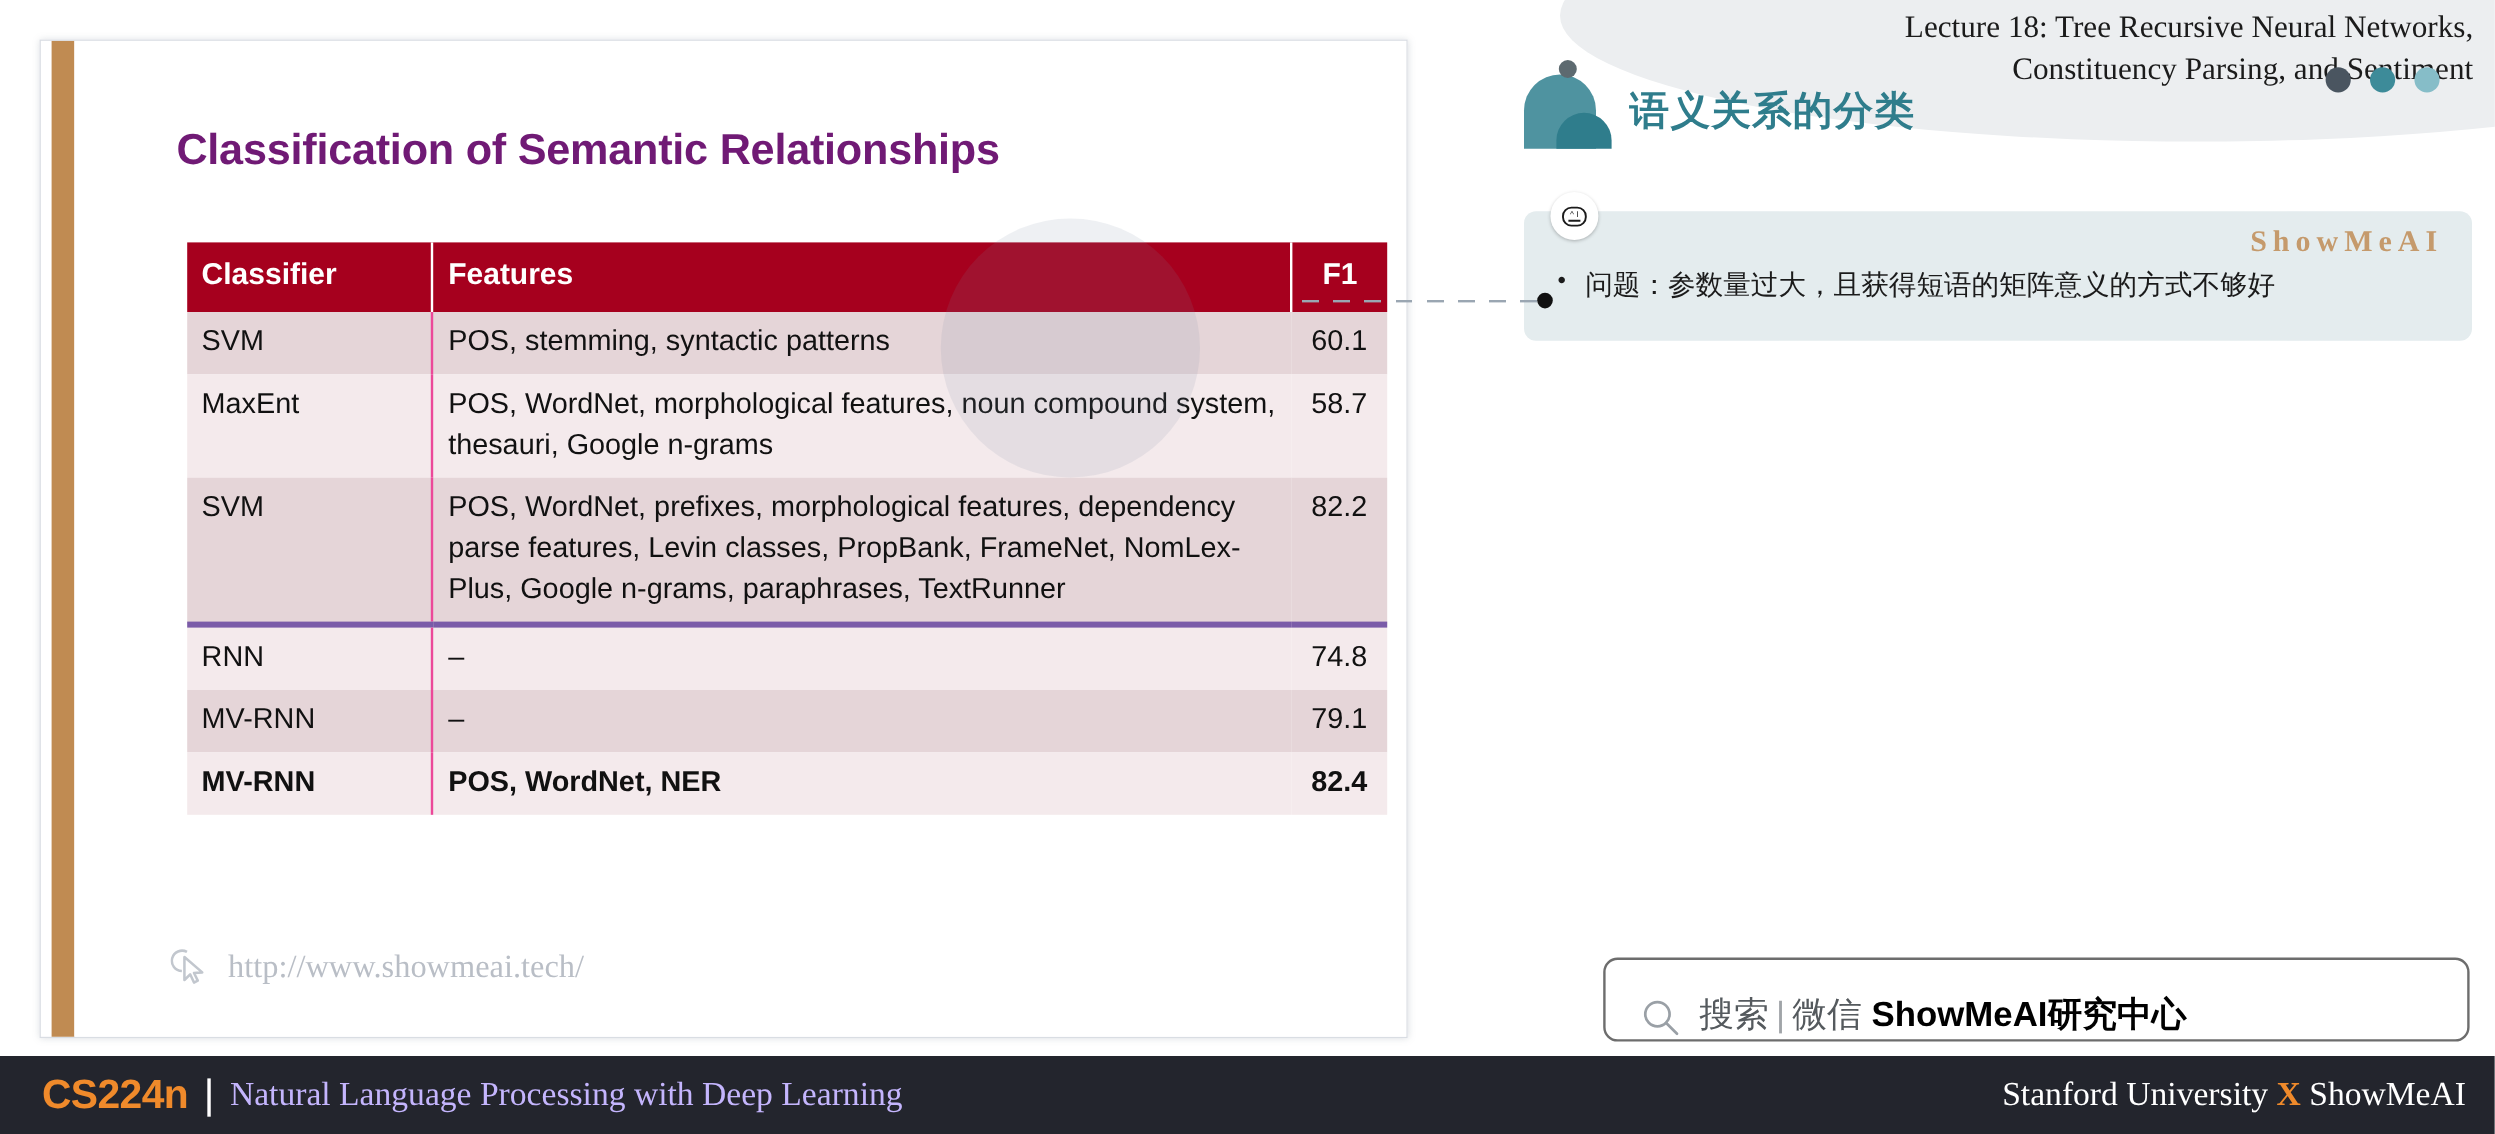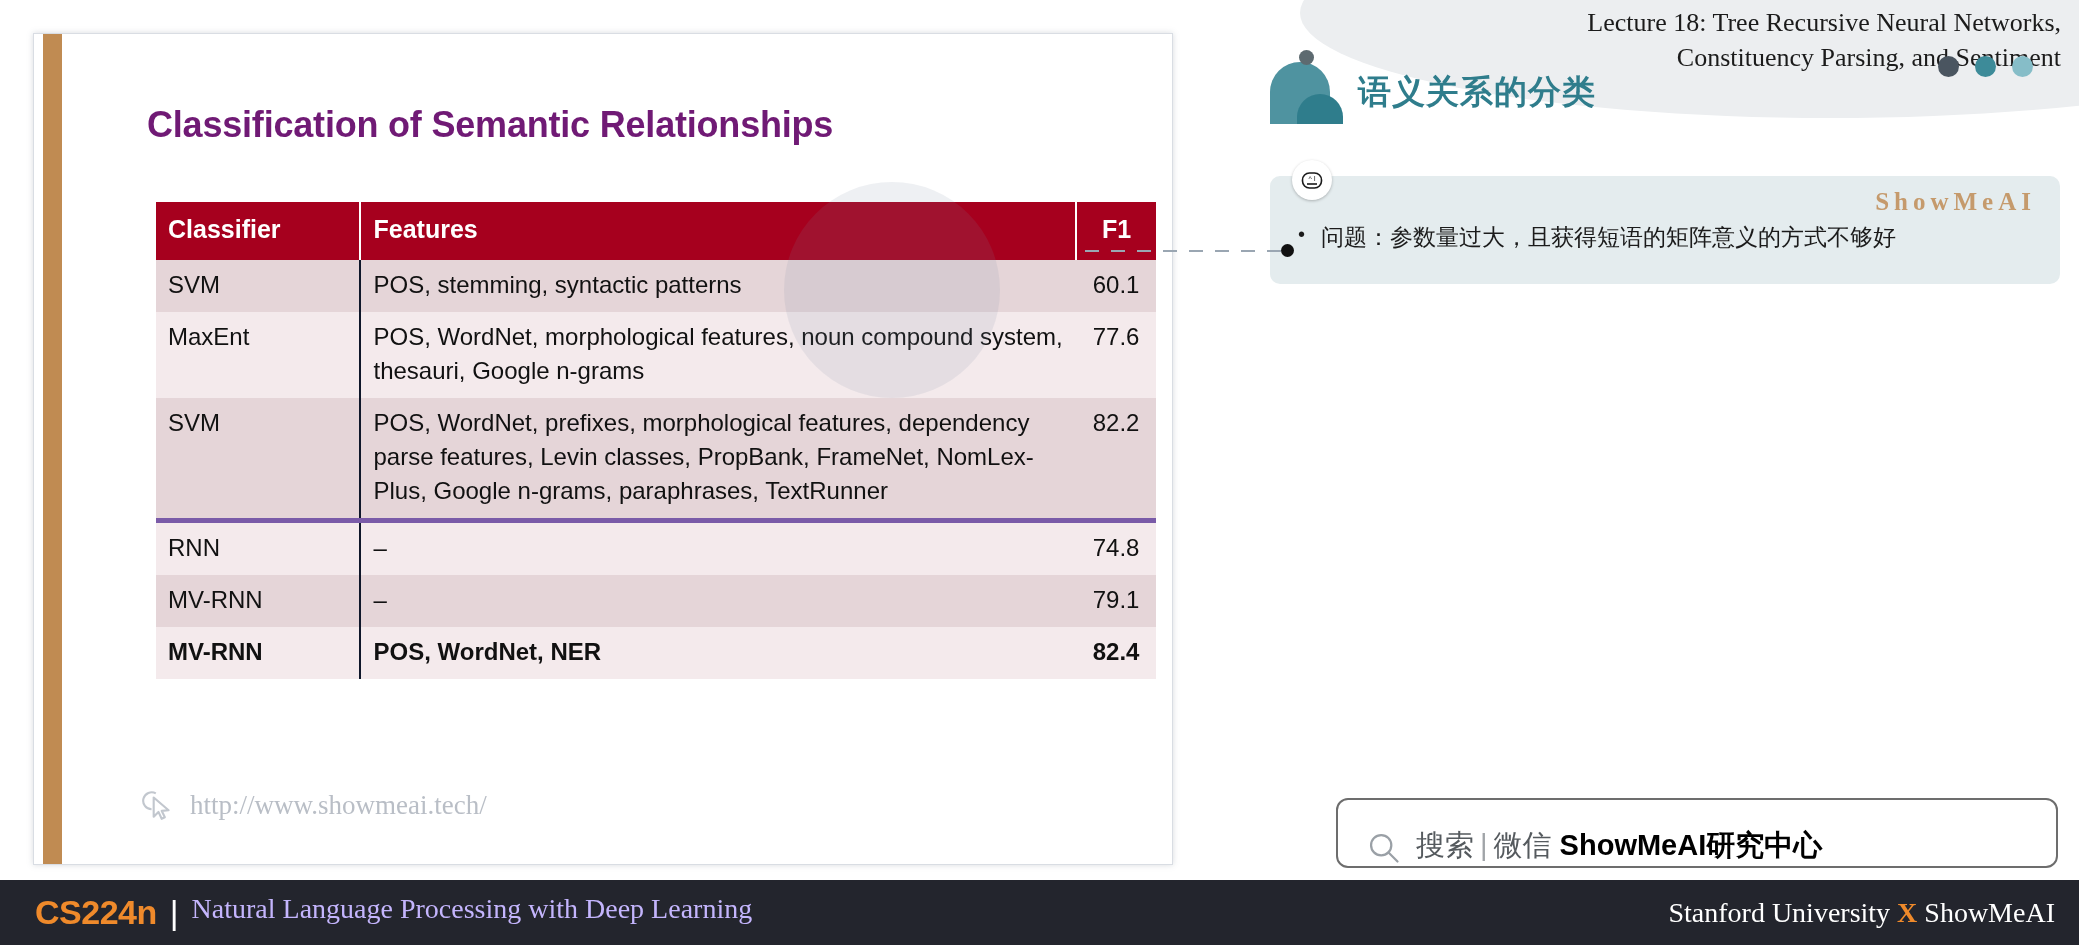--- a/index.html
+++ b/index.html
@@ -99,21 +99,21 @@
     padding-top: 10px;
     padding-bottom: 12px;
     border-right: 2px solid #ffffff;
     margin-left: 26px;
   }
   .tbl th.col-f1 { text-align: center; border-right: none; }
   .col-classifier { width: 200px; }
   .col-features   { width: 700px; }
   .col-f1         { width: 78px; }
 
-  .tbl td.c-cls { border-right: 2px solid #0f172a; white-space: nowrap; }
+  .tbl td.c-cls { border-right: 2px solid #ec4899; white-space: nowrap; }
   .tbl td.c-f1  { text-align: center; white-space: nowrap; }
 
   tr.band-a td { background: #e5d5d8; }
   tr.band-b td { background: #f4eaec; }
   tr.sep-top td { border-top: 5px solid #7a5ba8; }
   tr.bold-row td { font-weight: bold; }
 
   .ftr-cell { white-space: pre-line; margin-top: 11px; }
 
   
@@ -307,21 +307,21 @@
     position: absolute;
     left: 0;
     bottom: 0;
     width: 2079px;
     height: 65px;
     background: #23252d;
     display: flex;
     align-items: center;
     z-index: 10;
   }
-  .f-left { position: absolute; left: 35px; display: flex; align-items: flex-start; gap: 0; }
+  .f-left { position: absolute; left: 35px; display: flex; align-items: center; gap: 0; }
   .f-course { font-size: 34px; font-weight: bold; color: #ef8a2b; letter-spacing: -0.5px; }
   .f-bar { color: #ffffff; font-size: 34px; margin: 0 13px; font-weight: 300; }
   .f-sub { font-size: 28px; color: #c4b5fd; font-family: Liberation Serif, serif; }
   .f-right {
     position: absolute; right: 24px;
     font-size: 28px; color: #ffffff;
     font-family: "Liberation Serif", serif;
     white-space: nowrap;
   }
   .f-x { color: #ef8a2b; font-weight: bold; }
@@ -354,21 +354,21 @@
         </thead>
         <tbody>
           <tr class="band-a">
             <td class="c-cls">SVM</td>
             <td class="ftr-cell">POS, stemming, syntactic patterns</td>
             <td class="c-f1">60.1</td>
           </tr>
           <tr class="band-b">
             <td class="c-cls">MaxEnt</td>
             <td class="ftr-cell">POS, WordNet, morphological features, noun compound system, thesauri, Google n-grams</td>
-            <td class="c-f1">77.6</td>
+            <td class="c-f1">58.7</td>
           </tr>
           <tr class="band-a">
             <td class="c-cls">SVM</td>
             <td class="ftr-cell">POS, WordNet, prefixes, morphological features, dependency parse features, Levin classes, PropBank, FrameNet, NomLex-Plus, Google n-grams, paraphrases, TextRunner</td>
             <td class="c-f1">82.2</td>
           </tr>
           <tr class="band-b sep-top">
             <td class="c-cls">RNN</td>
             <td class="ftr-cell">–</td>
             <td class="c-f1">74.8</td>

